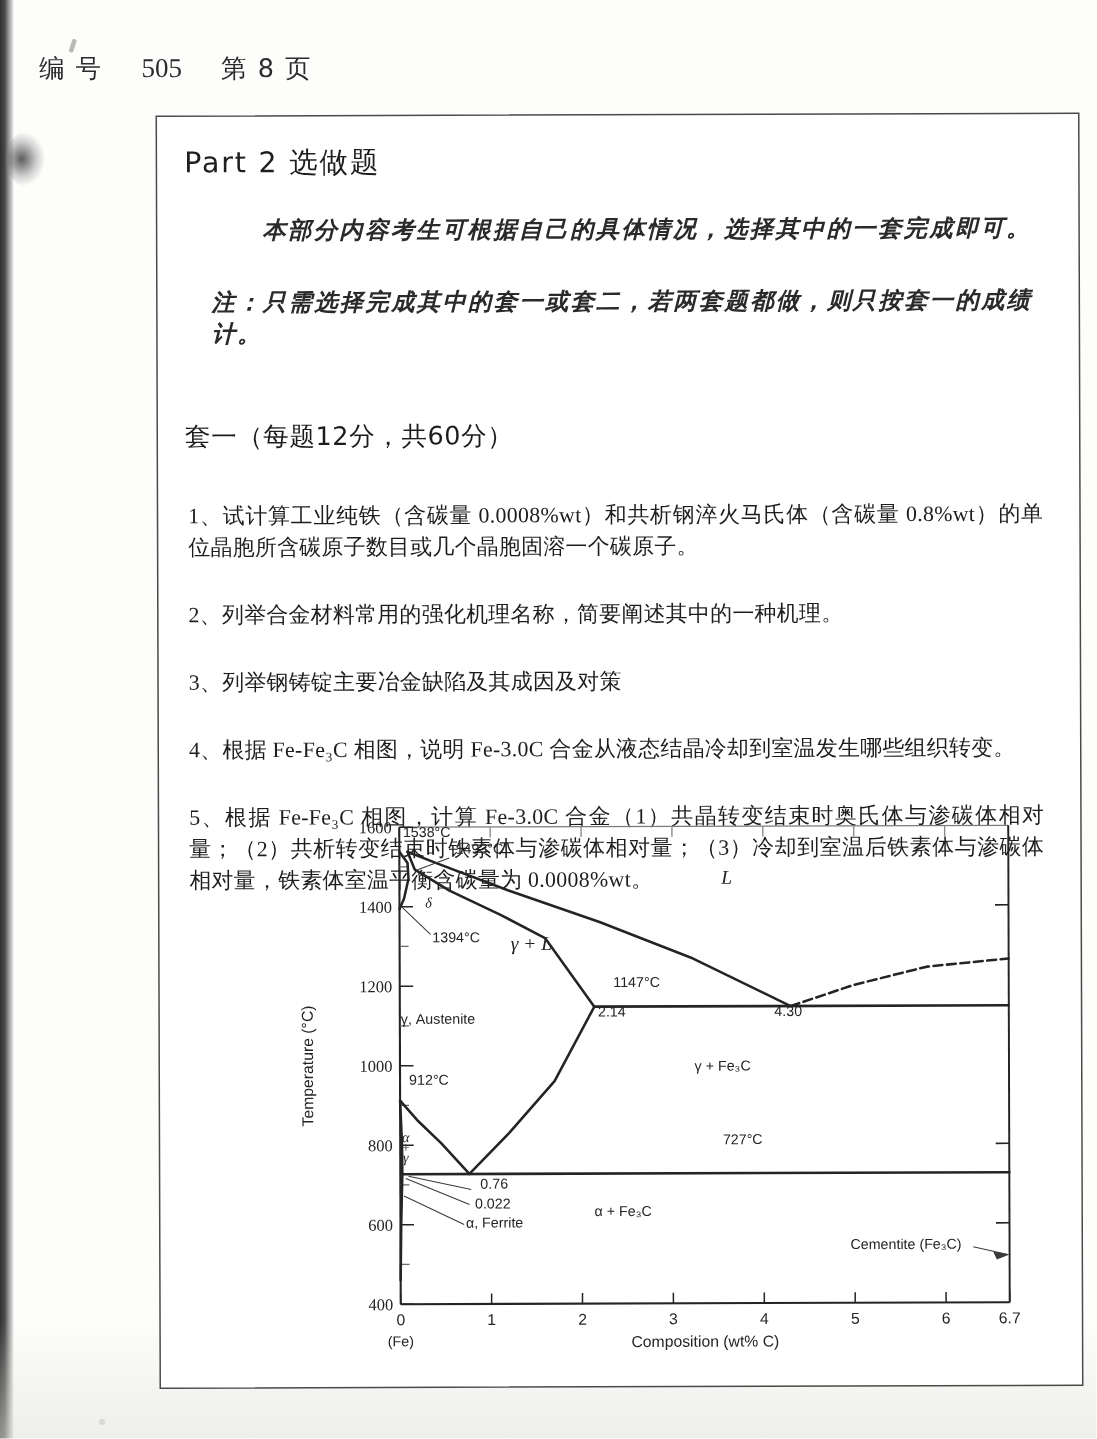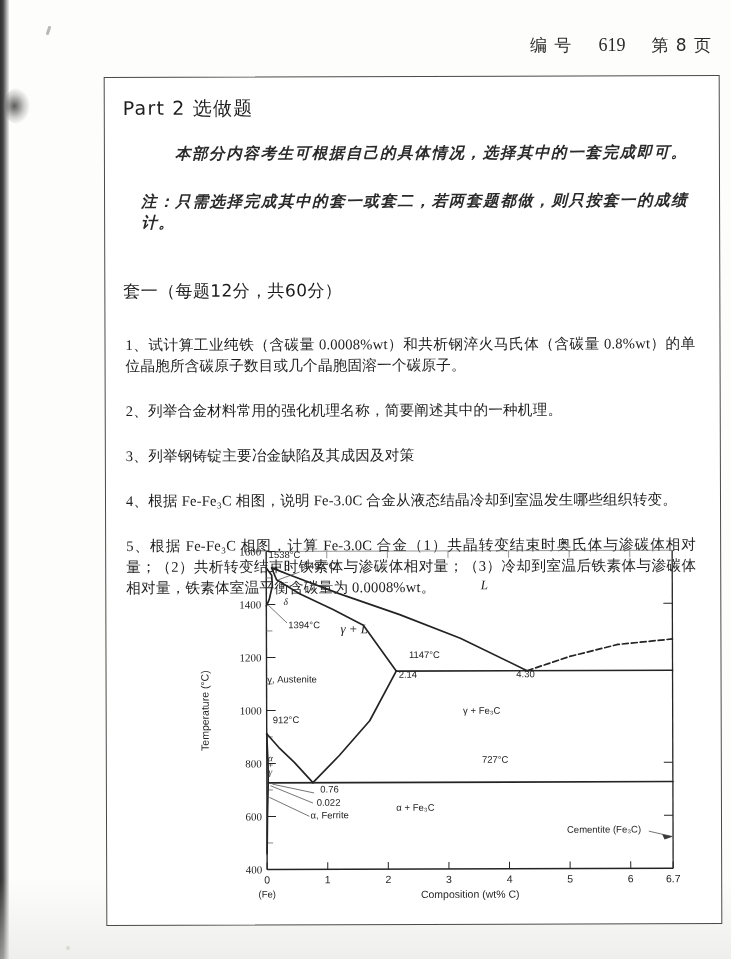--- a/index.html
+++ b/index.html
@@ -26,21 +26,21 @@
   #scan-speck-2{position:absolute;left:66px;top:946px;width:4px;height:4px;background:#cfcfcb;border-radius:50%;}
   #scan-speck-3{position:absolute;left:534px;top:553px;width:3px;height:3px;background:#d2d2ce;border-radius:50%;}
   #scan-bottom-haze{
     position:absolute;left:0;bottom:0;width:731px;height:80px;
     background:linear-gradient(0deg,rgba(226,226,222,.55) 0%,rgba(255,255,255,0) 100%);
   }
 
   
   #page-header{
     position:absolute;left:0;top:34px;width:712px;
-    display:flex;justify-content:flex-end;align-items:baseline;
+    display:flex;align-items:baseline;
     font-family:"DejaVu Sans", sans-serif;
     font-size:17px;color:#2b2b2b;letter-spacing:1px;
   }
   #page-header .hdr-cell{margin-left:26px;white-space:nowrap;}
   #page-header .hdr-num{font-family:"Liberation Serif",serif;font-size:18px;letter-spacing:0;}
 
   
   #exam-box{
     position:absolute;left:105px;top:76px;width:616px;height:849px;
     border:1px solid #4a4a48;
@@ -95,21 +95,21 @@
 
 <div id="scan-left-edge"></div>
 <div id="scan-smudge"></div>
 <div id="scan-speck-1"></div>
 <div id="scan-speck-2"></div>
 <div id="scan-speck-3"></div>
 <div id="scan-bottom-haze"></div>
 
 <div id="page-header">
   <span class="hdr-cell">编 号</span>
-  <span class="hdr-cell hdr-num">619</span>
+  <span class="hdr-cell hdr-num">505</span>
   <span class="hdr-cell">第  8  页</span>
 </div>
 
 <div id="exam-box">
   <div id="exam-inner">
 
     <div id="part-title">Part 2 选做题</div>
 
     <div id="intro-note" class="hand-line">本部分内容考生可根据自己的具体情况，选择其中的一套完成即可。</div>
     <div id="rule-note" class="hand-line">注：只需选择完成其中的套一或套二，若两套题都做，则只按套一的成绩计。</div>

